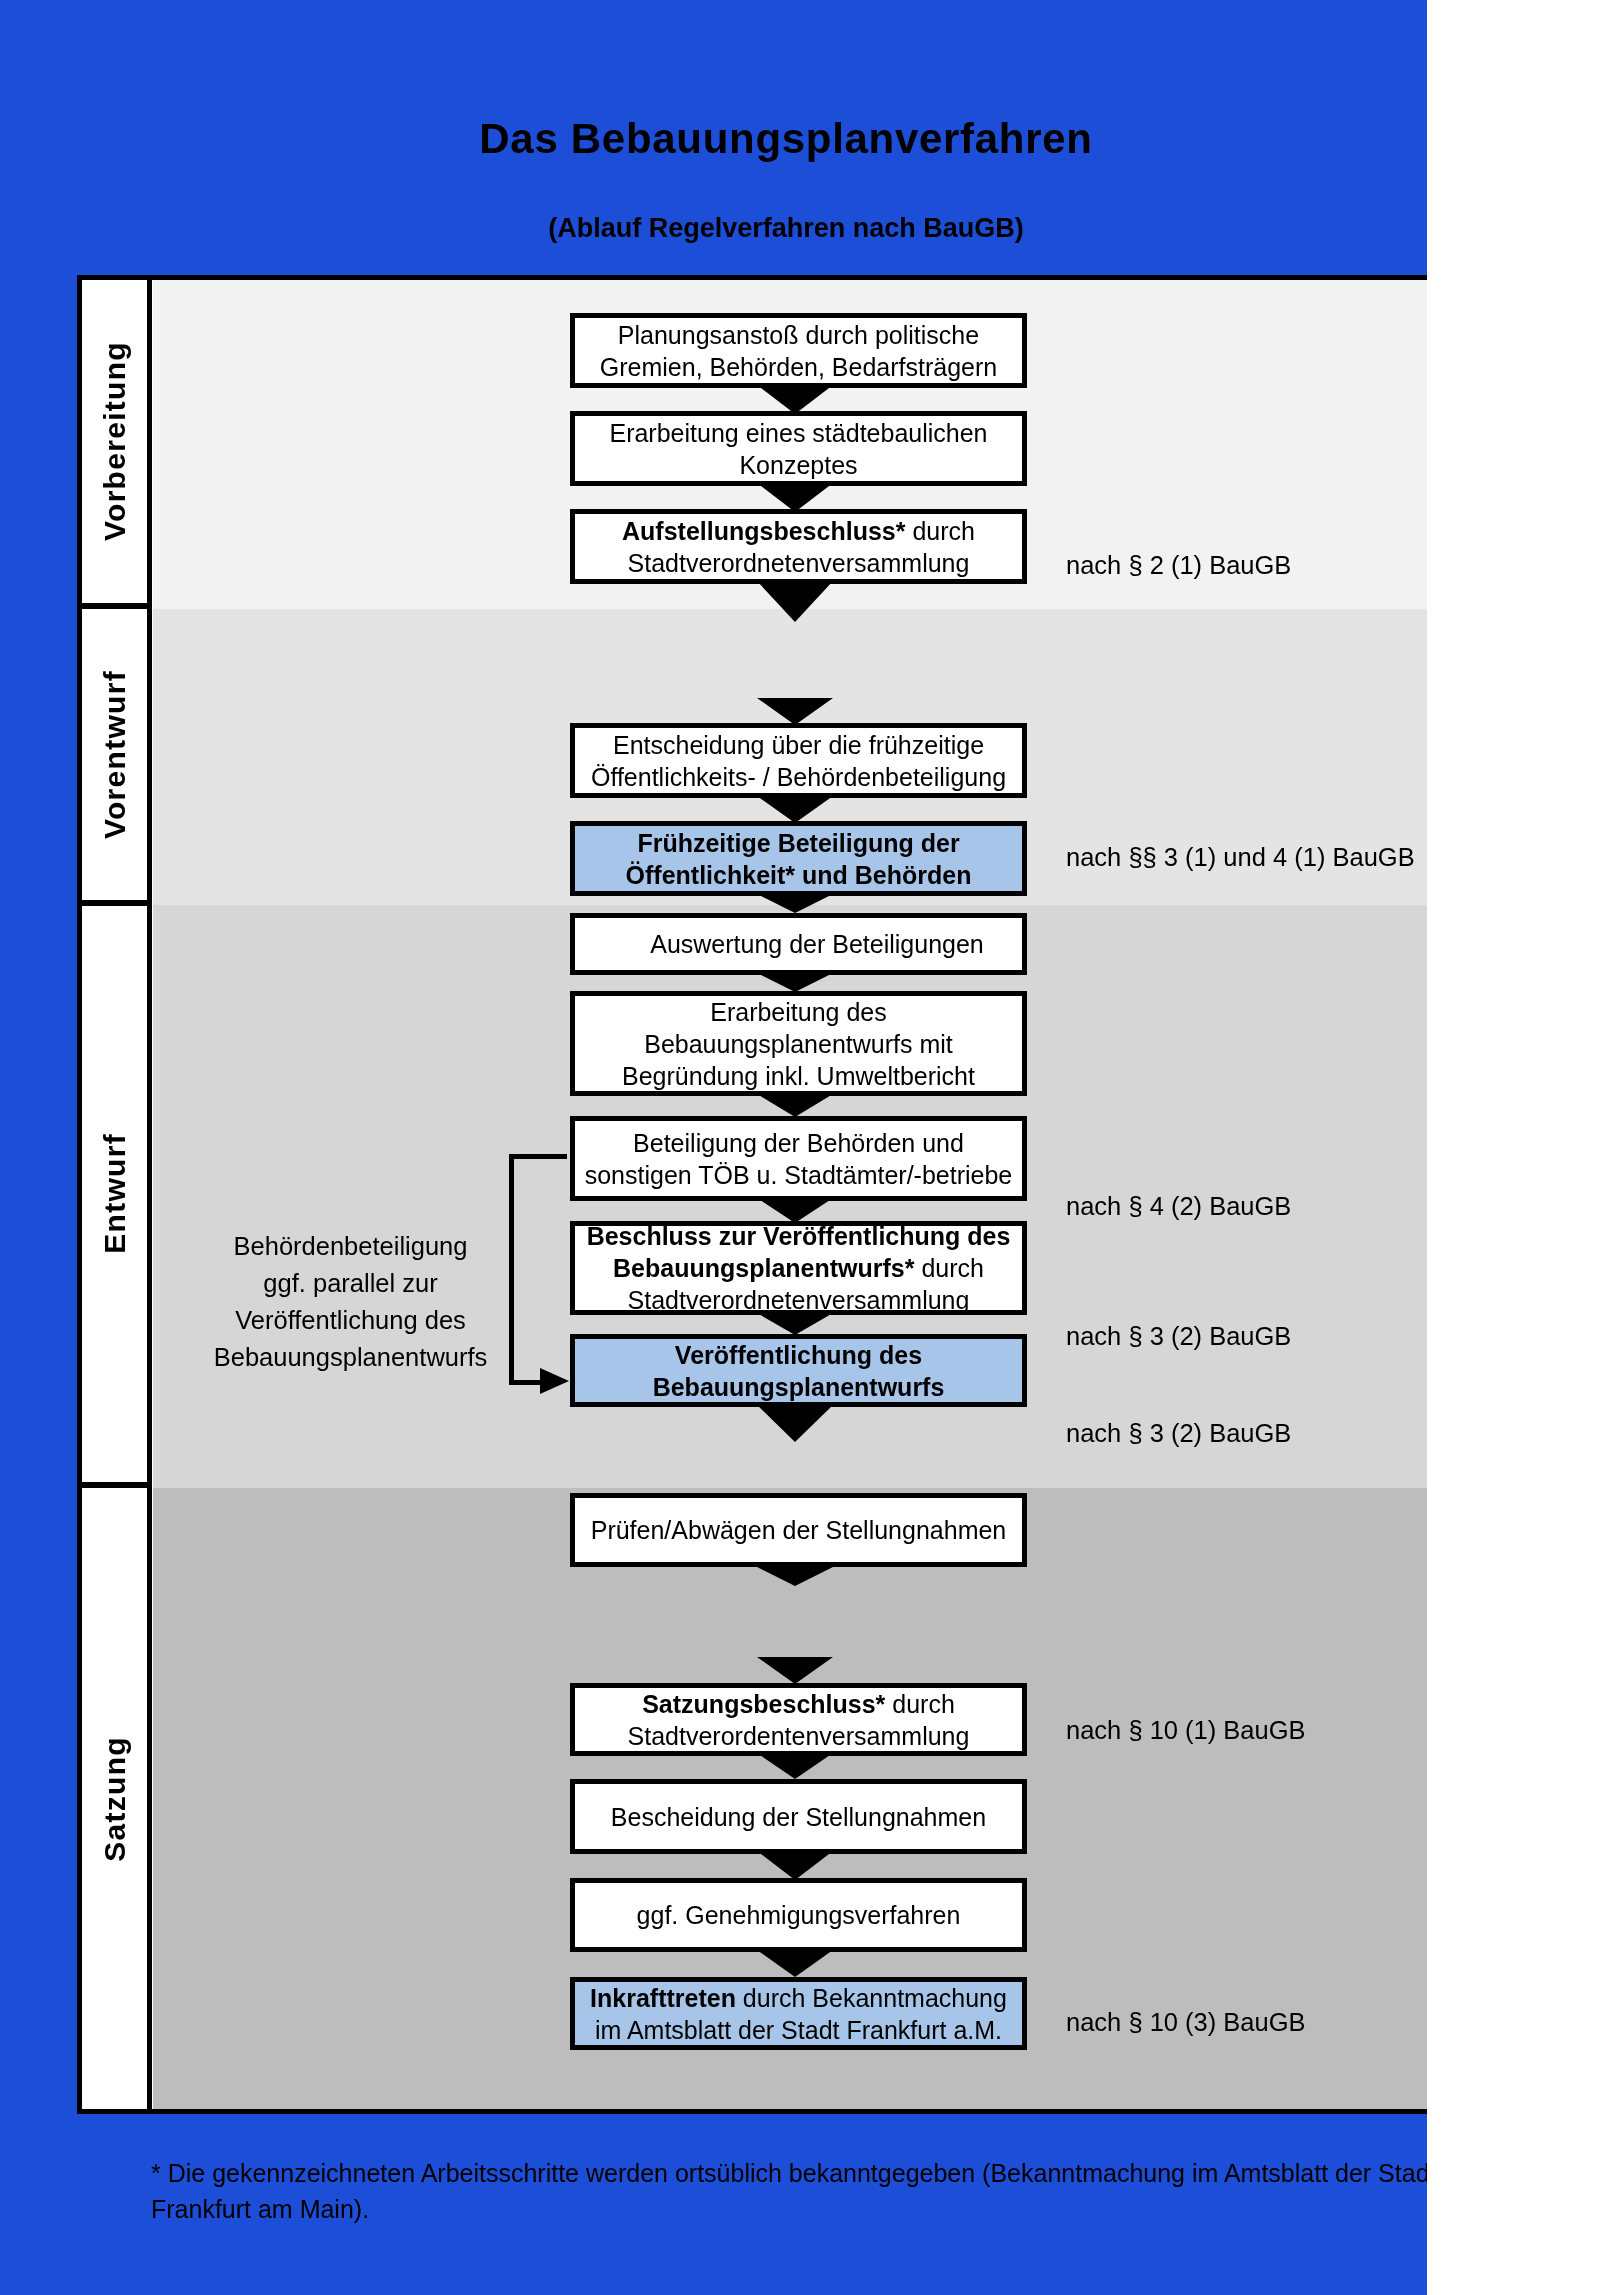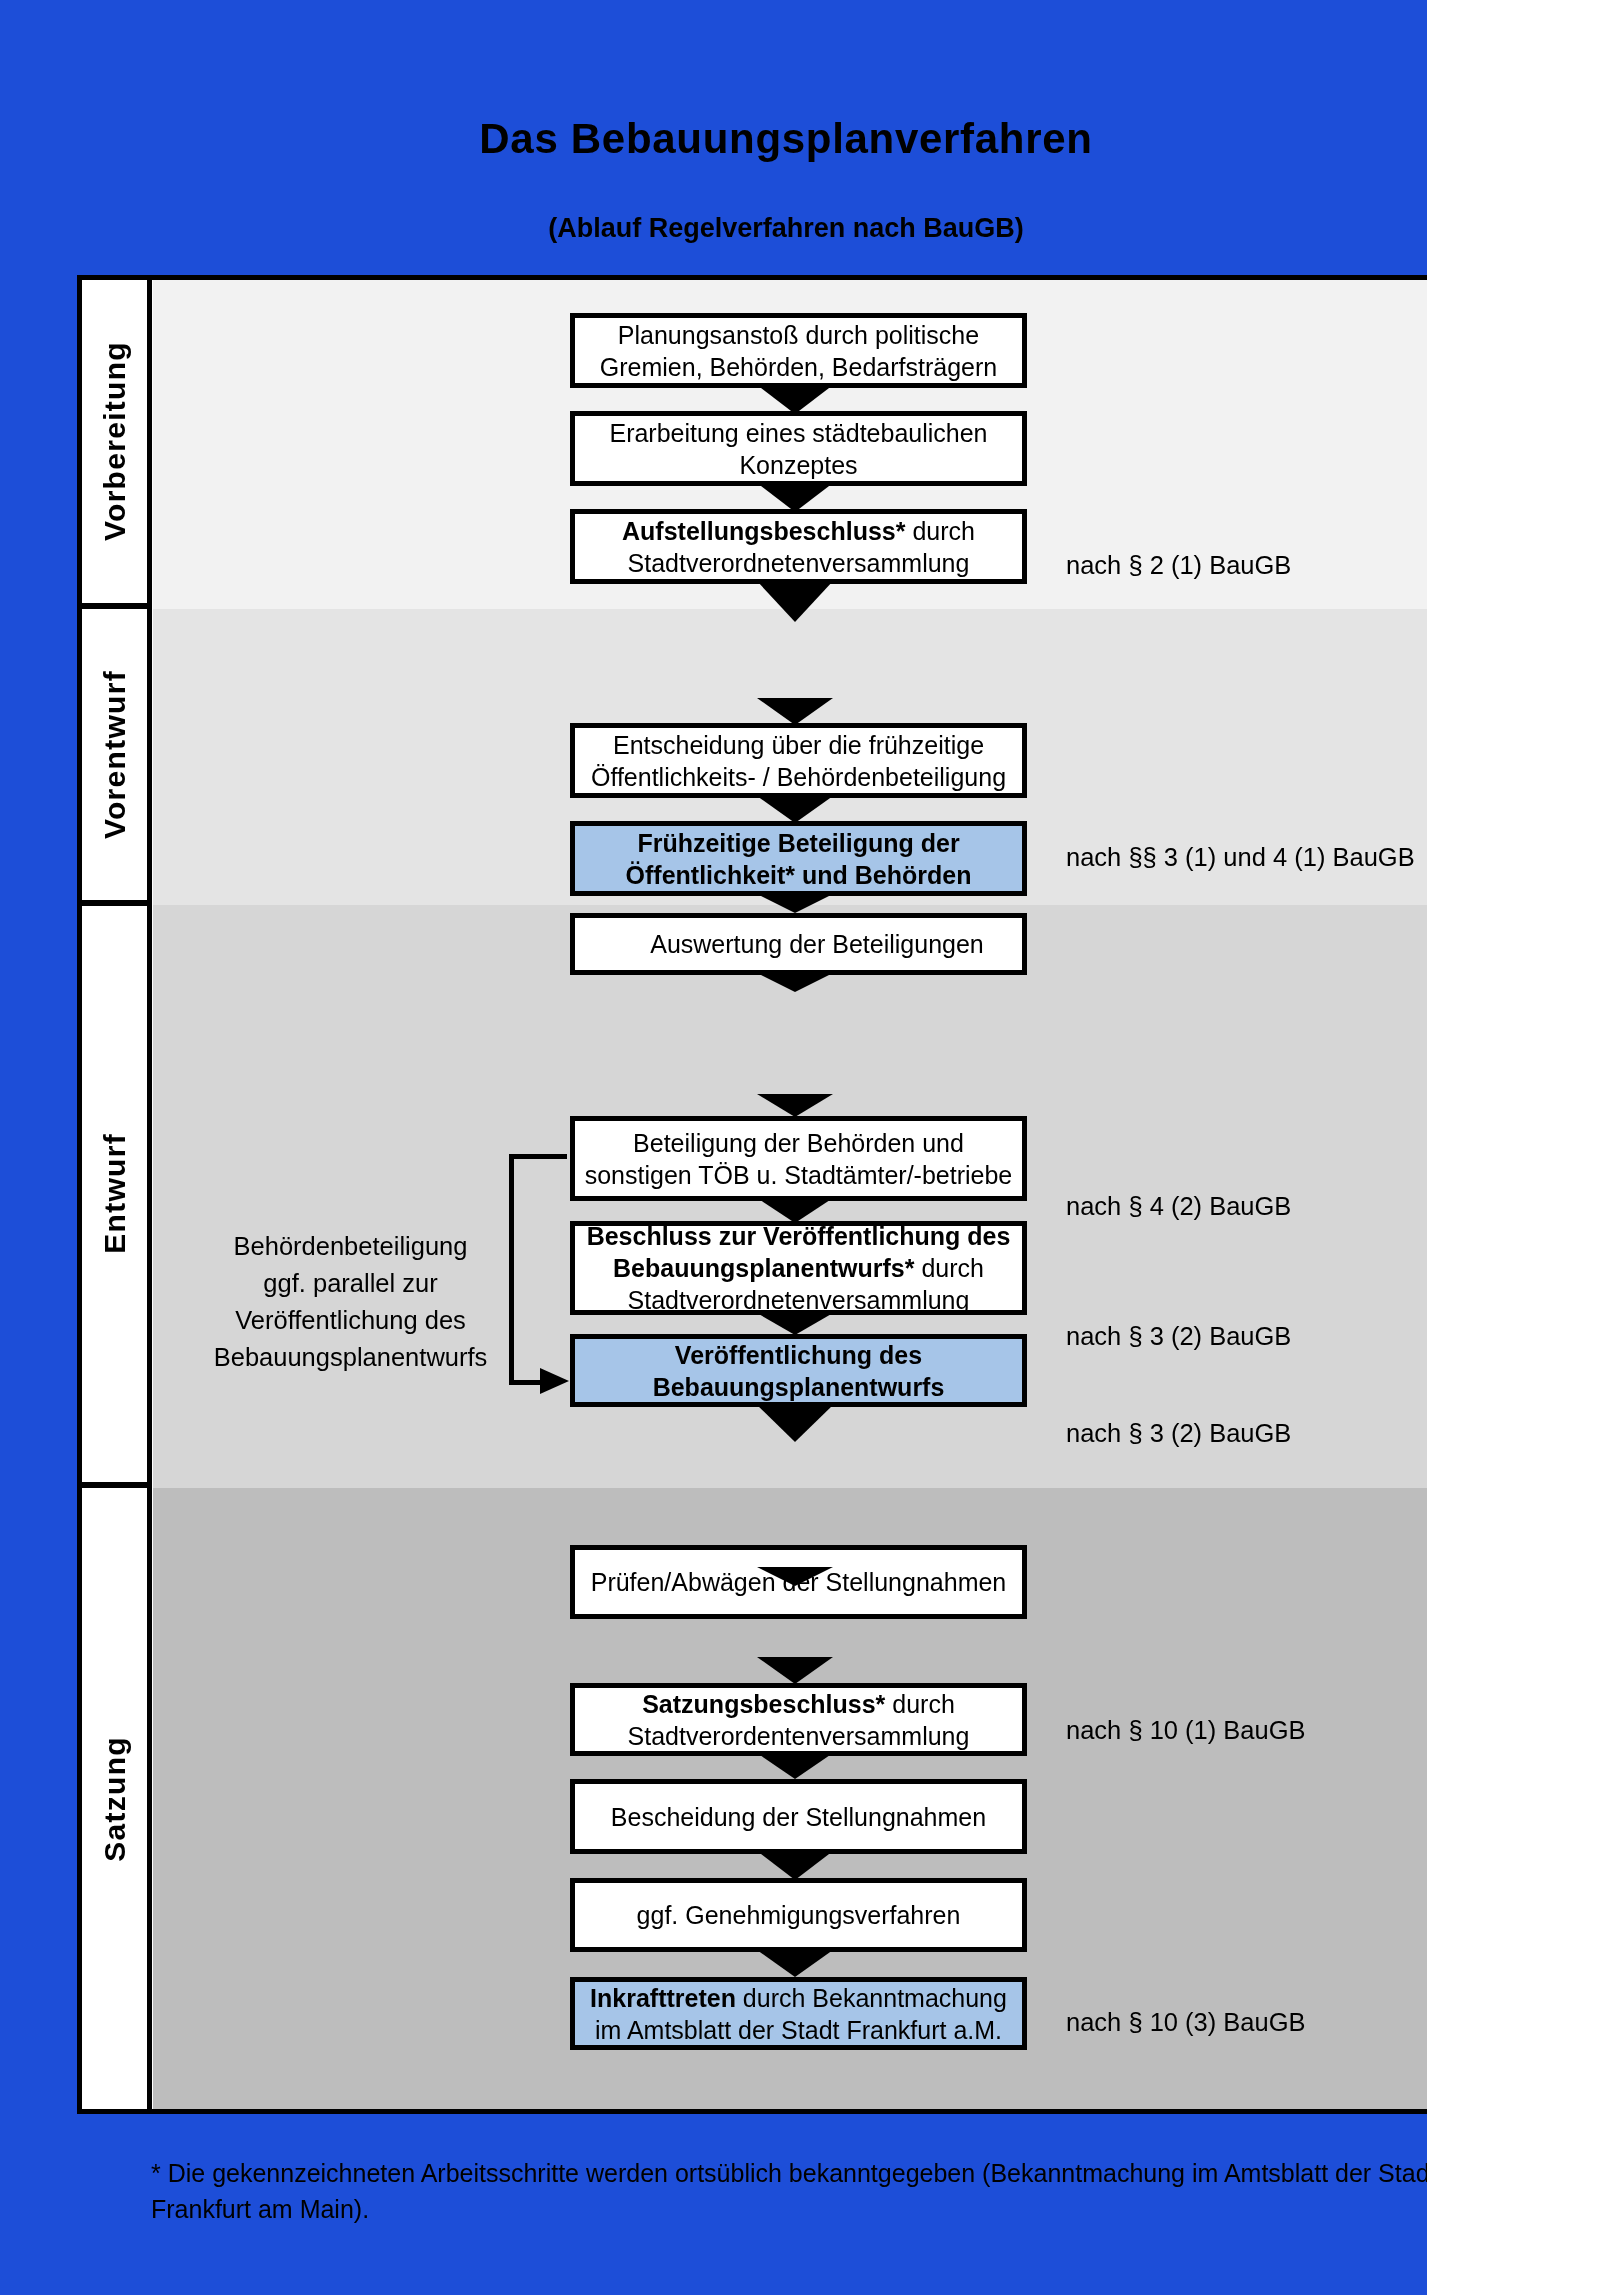--- a/index.html
+++ b/index.html
@@ -139,20 +139,25 @@
         <span>Öffentlichkeit* und Behörden</span>
       </div>
       <div class="arr" style="top:614px;border-top-width:19.6px;"></div>
       <div class="legal" style="top:563px;">nach §§ 3 (1) und 4 (1) BauGB</div>
 
       <div class="step" style="top:633px;height:62px;padding-left:37px;">
         <span>Auswertung der Beteiligungen</span>
       </div>
       <div class="arr" style="top:693px;border-top-width:19.6px;"></div>
 
+      <div class="step" style="top:711px;height:105px;">
+        <span>Erarbeitung des</span>
+        <span>Bebauungsplanentwurfs mit</span>
+        <span>Begründung inkl. Umweltbericht</span>
+      </div>
       <div class="arr" style="top:814px;border-top-width:23.6px;"></div>
 
       <div class="step" style="top:836px;height:85px;">
         <span>Beteiligung der Behörden und</span>
         <span>sonstigen TÖB u. Stadtämter/-betriebe</span>
       </div>
       <div class="arr" style="top:918px;border-top-width:25px;"></div>
       <div class="legal" style="top:912px;">nach § 4 (2) BauGB</div>
 
       <div class="step" style="top:941px;height:94px;">
@@ -174,21 +179,21 @@
         <div>Behördenbeteiligung</div>
         <div>ggf. parallel zur</div>
         <div>Veröffentlichung des</div>
         <div>Bebauungsplanentwurfs</div>
       </div>
       <div class="br-line" style="left:427px;top:874px;width:58px;height:4.6px;"></div>
       <div class="br-line" style="left:427px;top:874px;width:4.6px;height:230px;"></div>
       <div class="br-line" style="left:427px;top:1100px;width:33px;height:4.6px;"></div>
       <div class="br-head"></div>
 
-      <div class="step" style="top:1265px;height:74px;">
+      <div class="step" style="top:1213px;height:74px;">
         <span>Prüfen/Abwägen der Stellungnahmen</span>
       </div>
       <div class="arr" style="top:1287px;border-top-width:19.6px;"></div>
 
       <div class="arr" style="top:1377px;border-top-width:27.5px;"></div>
 
       <div class="step" style="top:1403px;height:73px;">
         <span><b class="b">Satzungsbeschluss*</b><span> durch</span></span>
         <span>Stadtverordentenversammlung</span>
       </div>

